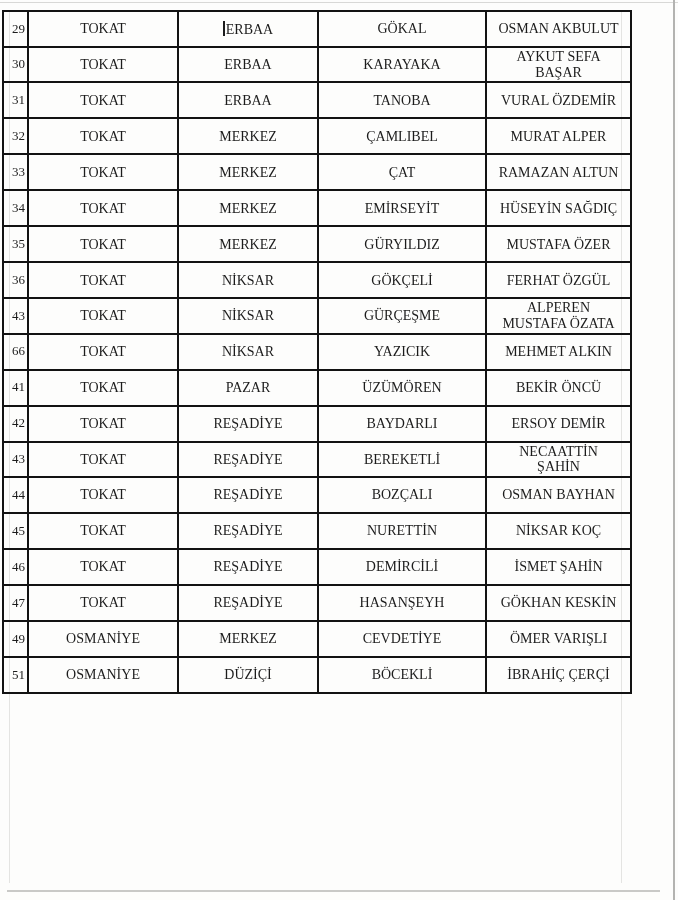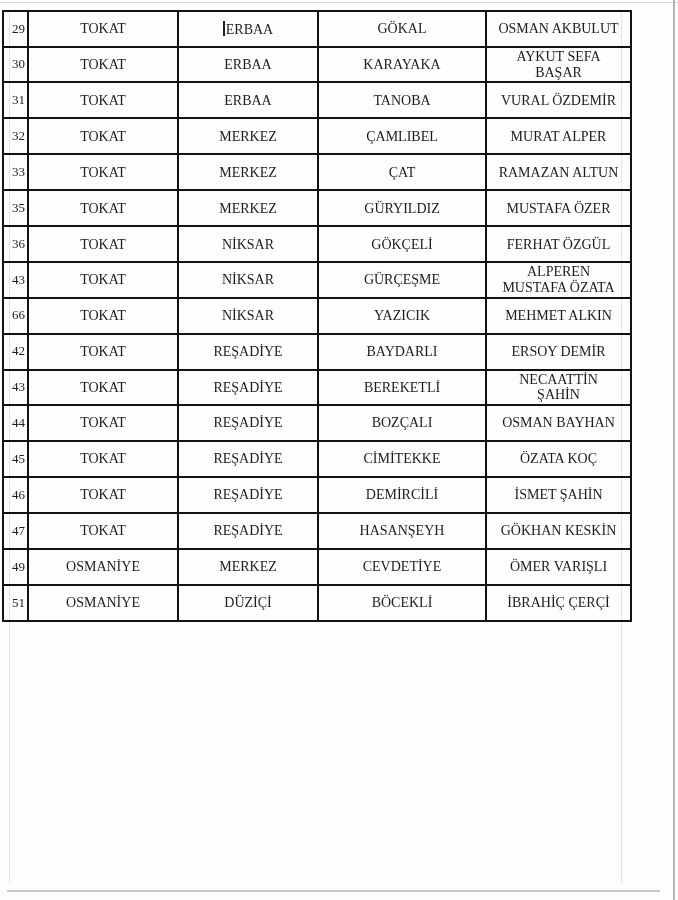--- a/index.html
+++ b/index.html
@@ -85,20 +85,27 @@
       <td>MURAT ALPER</td>
     </tr>
     <tr>
       <td class="c-no">33</td>
       <td>TOKAT</td>
       <td>MERKEZ</td>
       <td>ÇAT</td>
       <td>RAMAZAN ALTUN</td>
     </tr>
     <tr>
+      <td class="c-no">34</td>
+      <td>TOKAT</td>
+      <td>MERKEZ</td>
+      <td>EMİRSEYİT</td>
+      <td>HÜSEYİN SAĞDIÇ</td>
+    </tr>
+    <tr>
       <td class="c-no">35</td>
       <td>TOKAT</td>
       <td>MERKEZ</td>
       <td>GÜRYILDIZ</td>
       <td>MUSTAFA ÖZER</td>
     </tr>
     <tr>
       <td class="c-no">36</td>
       <td>TOKAT</td>
       <td>NİKSAR</td>
@@ -114,20 +121,27 @@
 MUSTAFA ÖZATA</td>
     </tr>
     <tr>
       <td class="c-no">66</td>
       <td>TOKAT</td>
       <td>NİKSAR</td>
       <td>YAZICIK</td>
       <td>MEHMET ALKIN</td>
     </tr>
     <tr>
+      <td class="c-no">41</td>
+      <td>TOKAT</td>
+      <td>PAZAR</td>
+      <td>ÜZÜMÖREN</td>
+      <td>BEKİR ÖNCÜ</td>
+    </tr>
+    <tr>
       <td class="c-no">42</td>
       <td>TOKAT</td>
       <td>REŞADİYE</td>
       <td>BAYDARLI</td>
       <td>ERSOY DEMİR</td>
     </tr>
     <tr class="tall">
       <td class="c-no">43</td>
       <td>TOKAT</td>
       <td>REŞADİYE</td>
@@ -139,22 +153,22 @@
       <td class="c-no">44</td>
       <td>TOKAT</td>
       <td>REŞADİYE</td>
       <td>BOZÇALI</td>
       <td>OSMAN BAYHAN</td>
     </tr>
     <tr>
       <td class="c-no">45</td>
       <td>TOKAT</td>
       <td>REŞADİYE</td>
-      <td>CİMİTEKKE</td>
-      <td>ÖZATA KOÇ</td>
+      <td>NURETTİN</td>
+      <td>NİKSAR KOÇ</td>
     </tr>
     <tr>
       <td class="c-no">46</td>
       <td>TOKAT</td>
       <td>REŞADİYE</td>
       <td>DEMİRCİLİ</td>
       <td>İSMET ŞAHİN</td>
     </tr>
     <tr>
       <td class="c-no">47</td>

